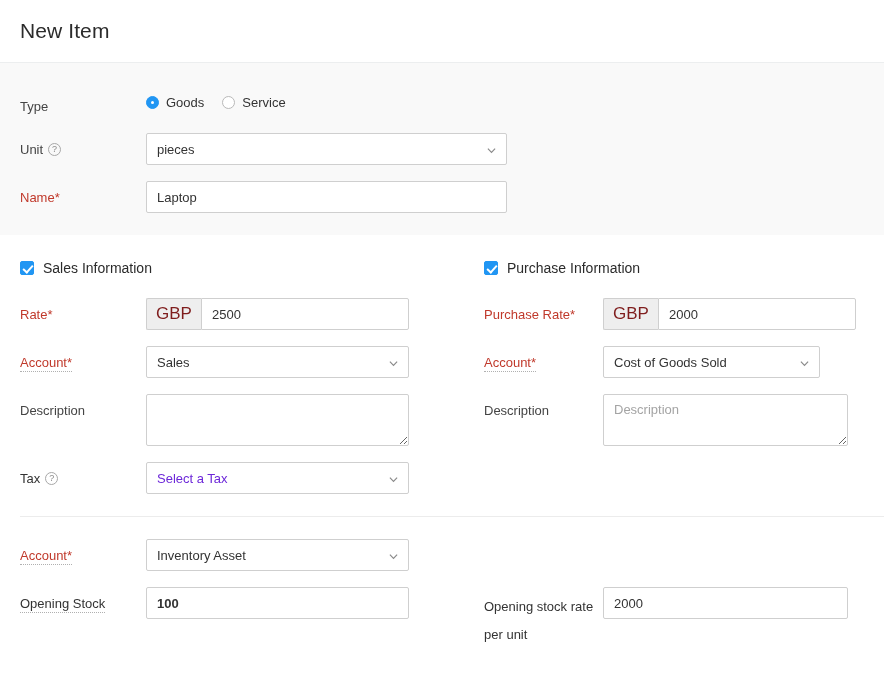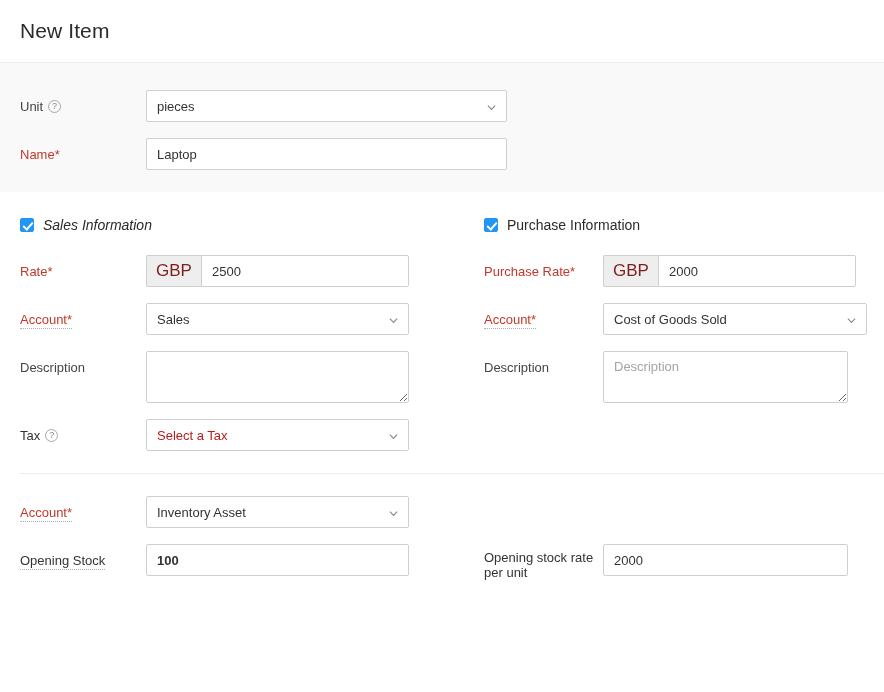--- a/index.html
+++ b/index.html
@@ -86,21 +86,21 @@
     background: #ffffff;
     border-radius: 2px;
     display: flex;
     align-items: center;
     padding: 0 10px;
     font-size: 13px;
     color: #333333;
     position: relative;
     cursor: pointer;
   }
-  .sel.ph { color: #b91c1c; text-align: center; }
+  .sel.ph { color: #6d28d9; text-align: center; }
   .sel .caret {
     position: absolute;
     right: 10px;
     top: 50%;
     margin-top: -3px;
     width: 9px; height: 9px;
   }
 
   .inp-group { display: flex; }
   .inp-group .prefix {
@@ -216,21 +216,21 @@
 
   
   .cols {
     display: flex;
     padding-top: 24px;
   }
   .col-left { width: 460px; flex: none; }
   .col-right { width: 424px; flex: none; }
   .col-right .flabel { width: 143px; padding-left: 24px; }
   .col-right .chk-head { padding-left: 24px; }
-  .col-left .chk-head { padding-left: 20px; font-style: italic; }
+  .col-left .chk-head { padding-left: 20px; }
 
   .divider {
     height: 1px;
     background: #ececec;
     margin: 22px 0 0 20px;
   }
 
   .inv-section { padding-top: 22px; }
   .inv-section .chk-head { padding-left: 20px; }
 
@@ -240,20 +240,33 @@
 </style>
 </head>
 <body>
 
 <div class="page-header">
   <div class="page-title">New Item</div>
 </div>
 
 <div class="top-band">
 
+  <div class="frow">
+    <div class="flabel">Type</div>
+    <div class="fcontrol radio-row">
+      <div class="radio-item">
+        <span class="radio on"></span>
+        <span class="radio-label">Goods</span>
+      </div>
+      <div class="radio-item">
+        <span class="radio"></span>
+        <span class="radio-label">Service</span>
+      </div>
+    </div>
+  </div>
 
   <div class="frow">
     <div class="flabel">
       <span class="lbl">Unit</span><span class="help">?</span>
     </div>
     <div class="fcontrol">
       <div class="sel" style="width:361px">
         <span>pieces</span>
         <svg class="caret" viewBox="0 0 10 10">
           <path d="M1 3 L5 7 L9 3" fill="none" stroke="#8a8a8a" stroke-width="1.3"></path>
@@ -342,21 +355,21 @@
           <input class="inp" type="text" value="2000" style="">
         </div>
       </div>
     </div>
 
     <div class="frow">
       <div class="flabel req dotted">
         <span class="lbl">Account*</span>
       </div>
       <div class="fcontrol">
-        <div class="sel" style="width:264px">
+        <div class="sel" style="width:217px">
           <span>Cost of Goods Sold</span>
           <svg class="caret" viewBox="0 0 10 10">
             <path d="M1 3 L5 7 L9 3" fill="none" stroke="#8a8a8a" stroke-width="1.3"></path>
           </svg>
         </div>
       </div>
     </div>
 
     <div class="frow">
       <div class="flabel">Description</div>
@@ -394,21 +407,21 @@
           <span class="lbl">Opening Stock</span>
         </div>
         <div class="fcontrol">
           <input class="inp" style="width: 263px; font-weight: bold;" type="text" value="100">
         </div>
       </div>
     </div>
 
     <div class="col-right">
       <div class="frow">
-        <div class="flabel dark" style="padding-top:6px;line-height:15px;">Opening stock rate per unit</div>
+        <div class="flabel dark" style="padding-top:6px;line-height:28px;">Opening stock rate per unit</div>
         <div class="fcontrol">
           <input class="inp" style="width: 245px;" type="text" value="2000">
         </div>
       </div>
     </div>
   </div>
 
 </div>
 
 </body></html>

